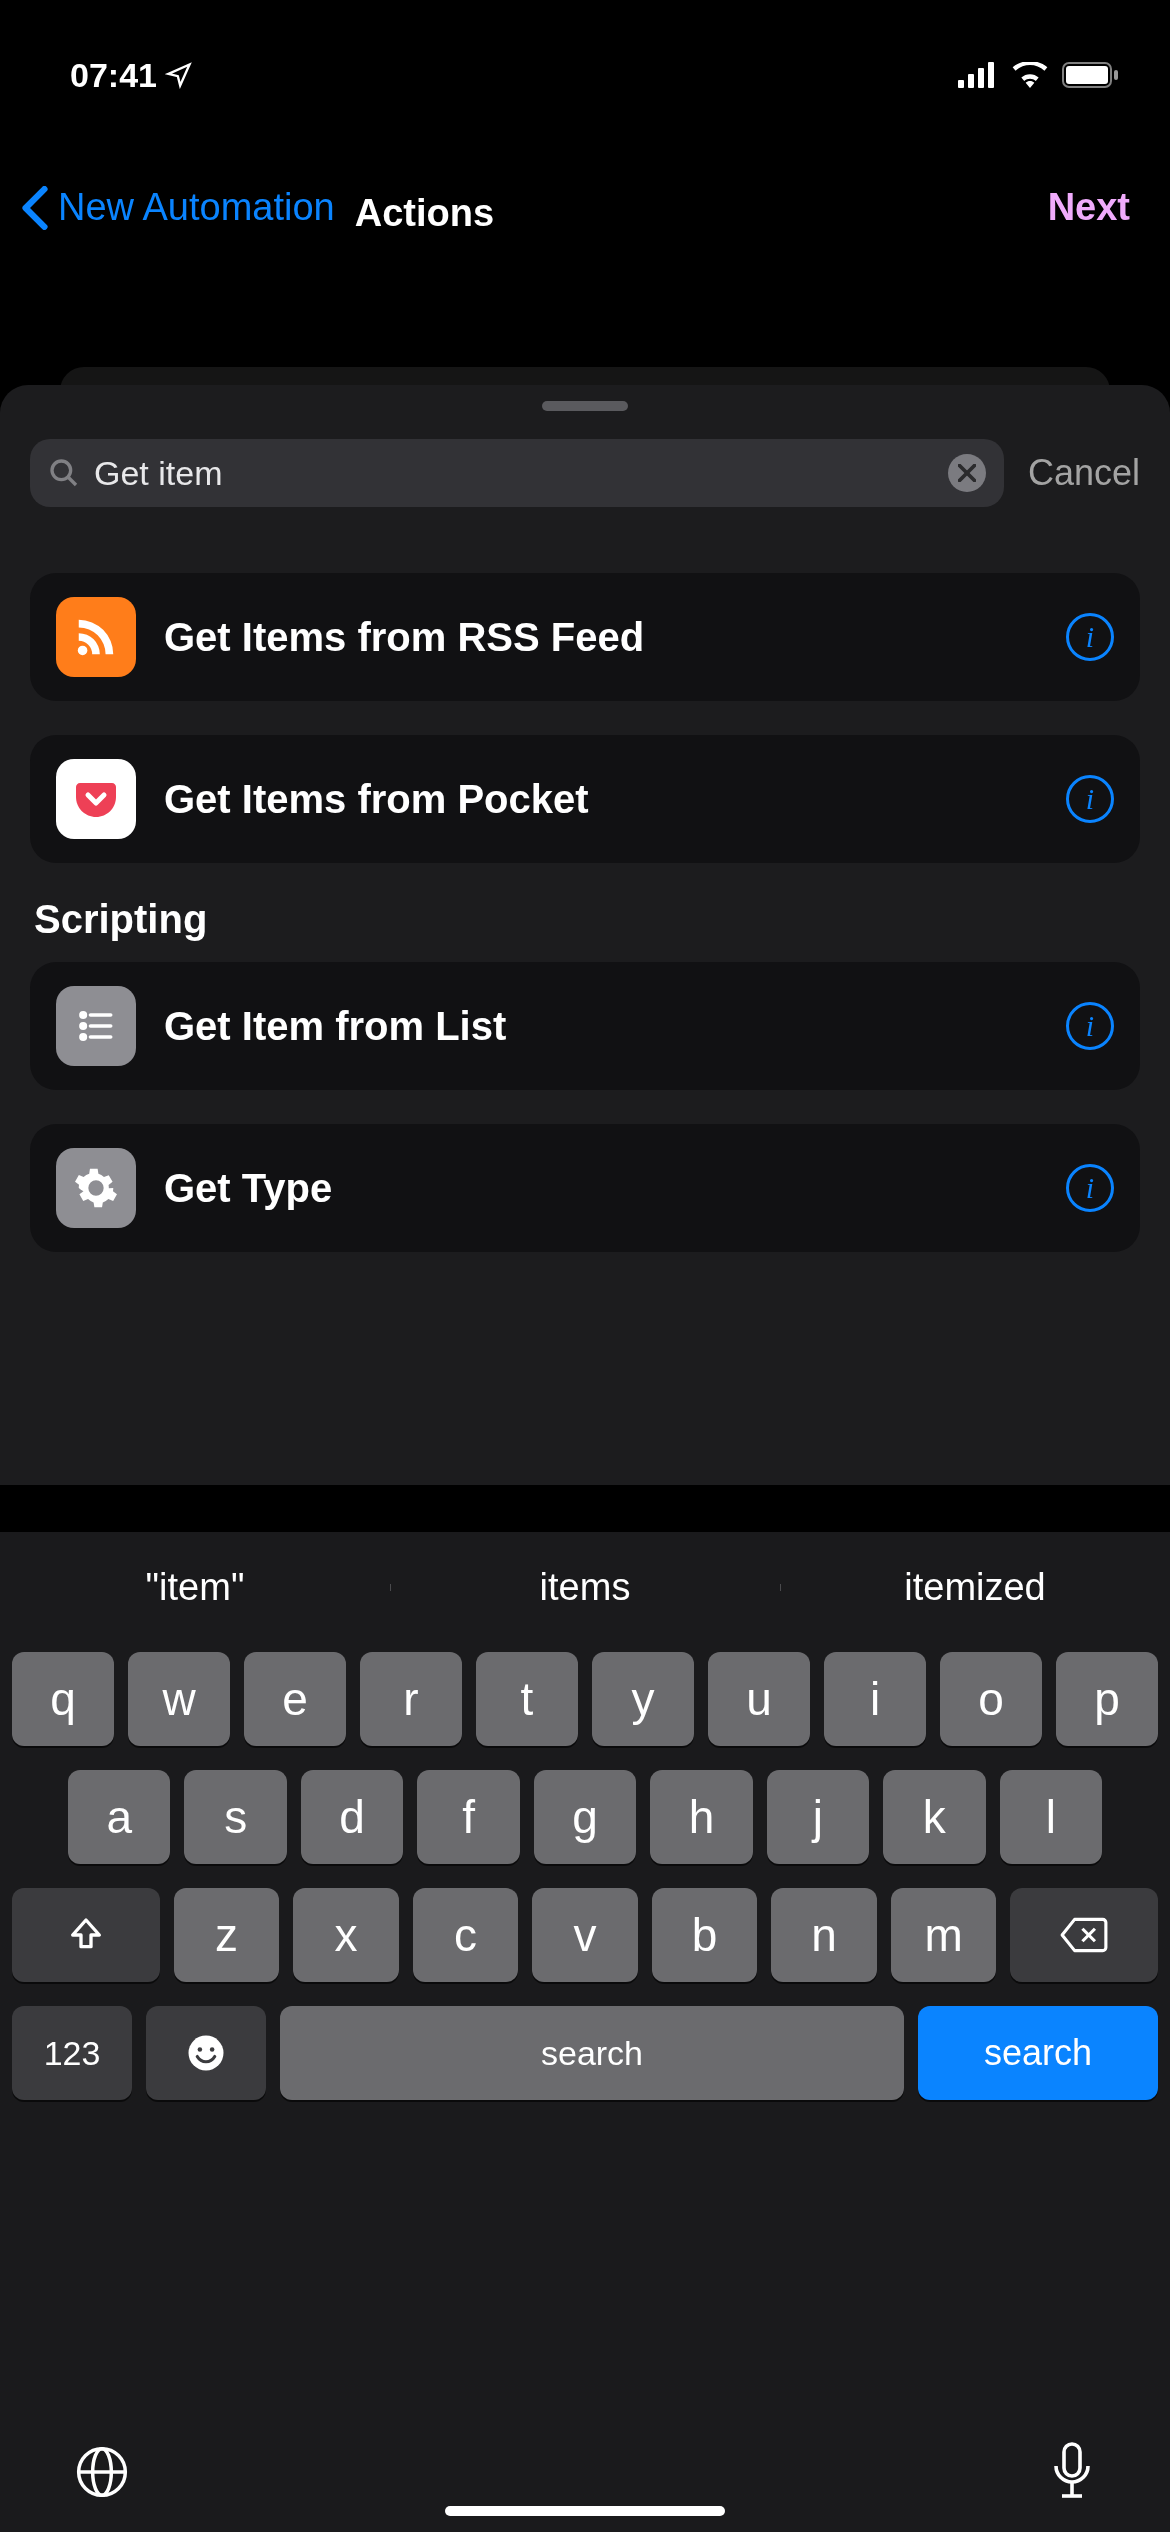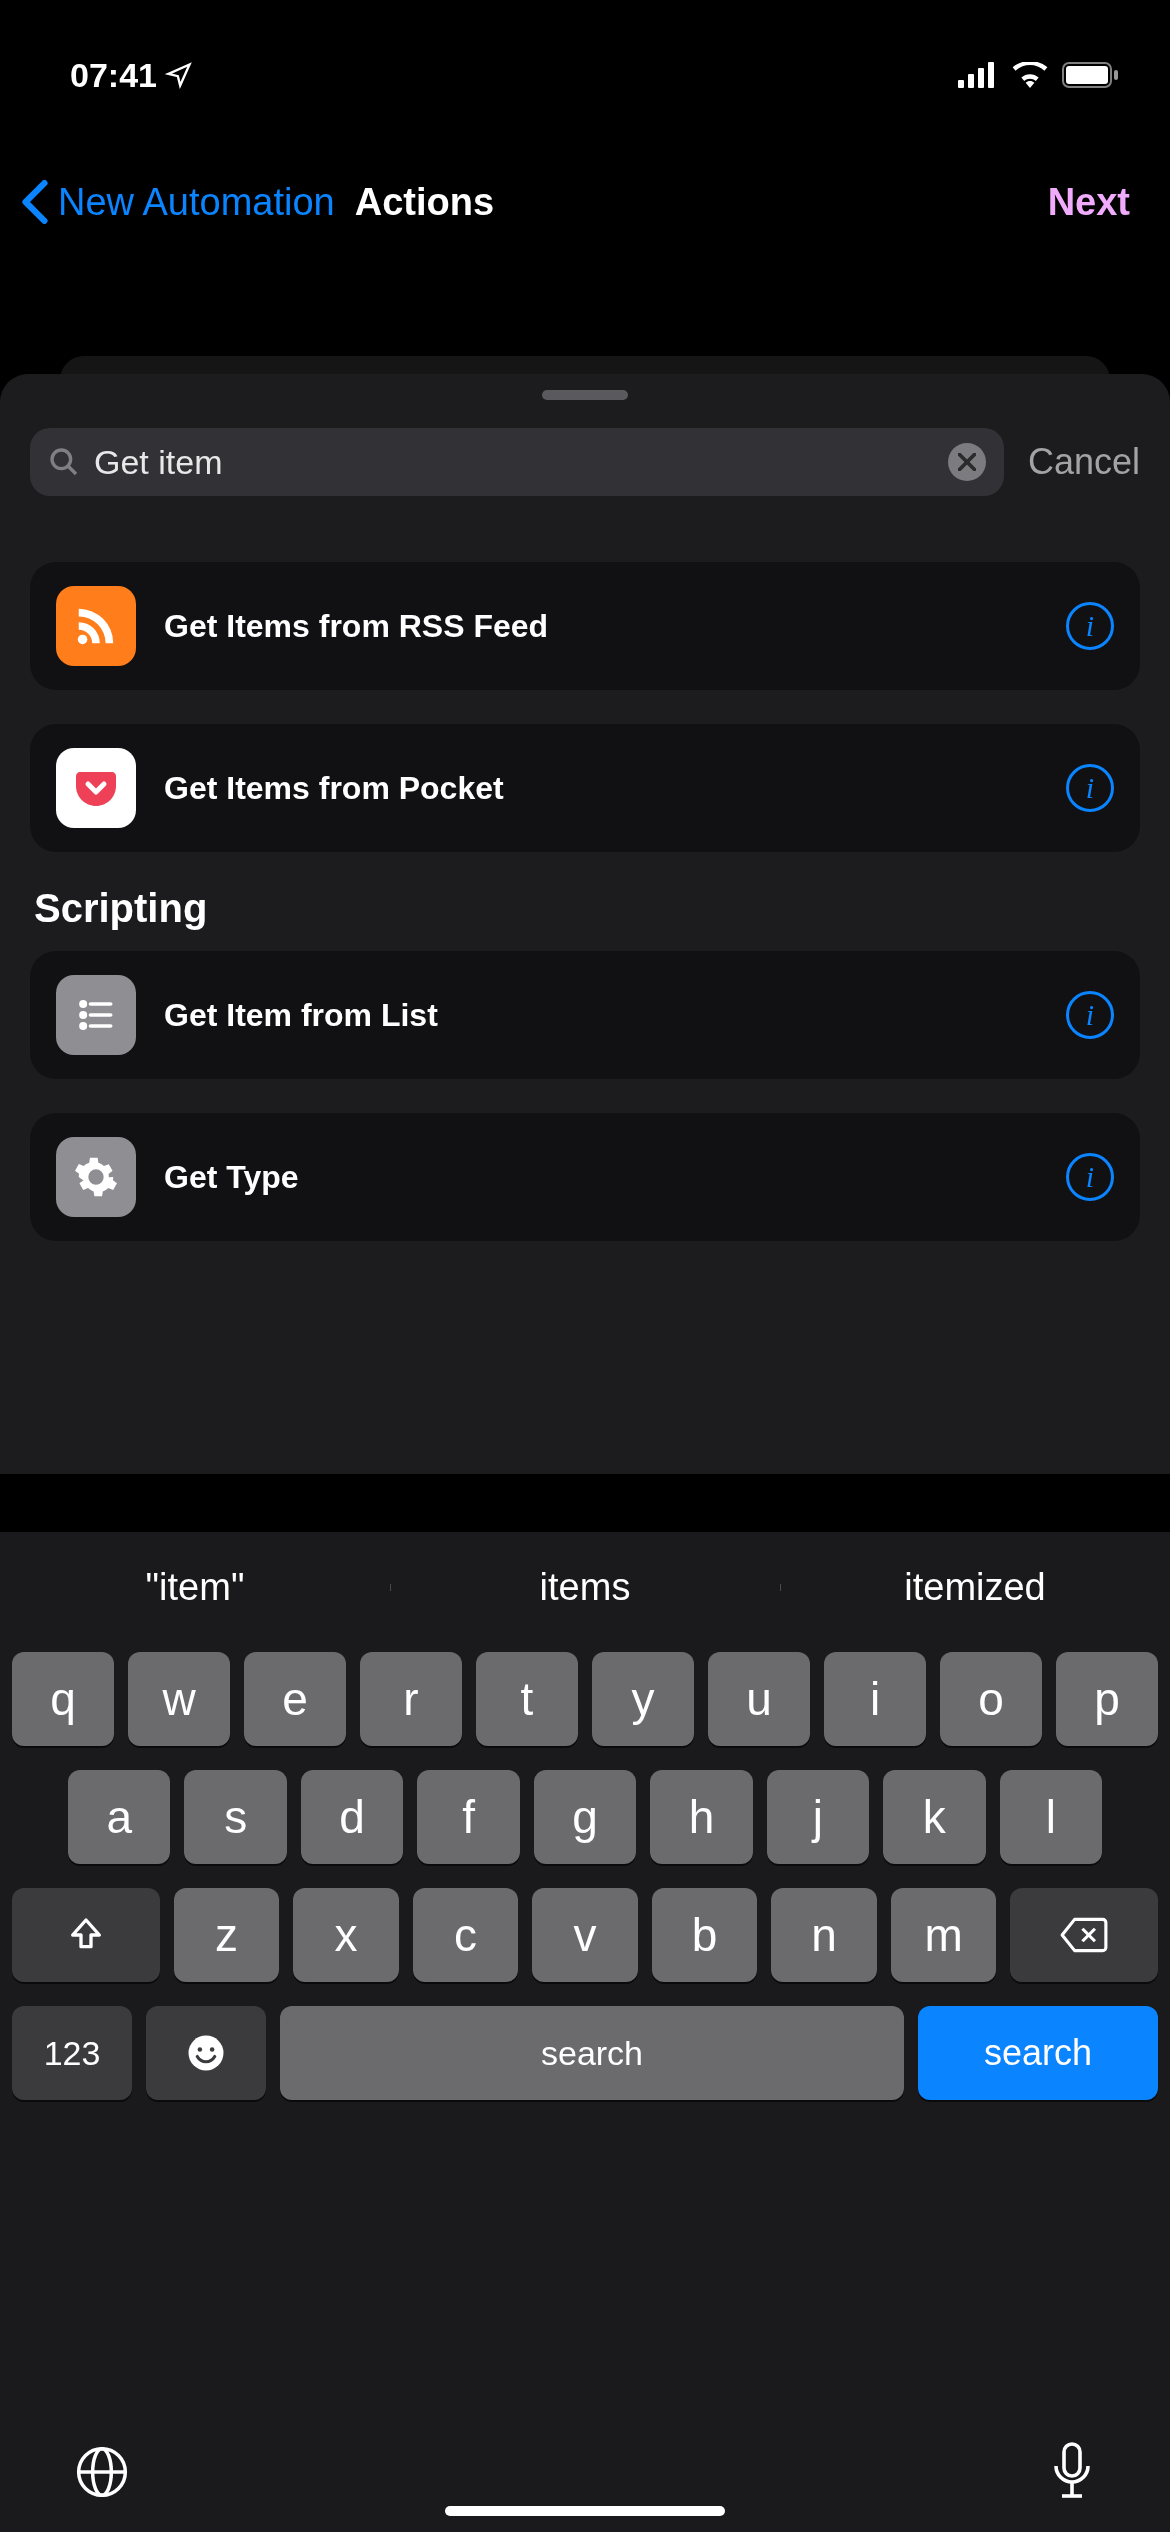--- a/index.html
+++ b/index.html
@@ -8,42 +8,42 @@
   
   .status-bar { display:flex; justify-content:space-between; align-items:center; padding: 30px 50px 0 70px; height:120px; }
   .status-time { font-size:34px; font-weight:600; display:flex; align-items:center; gap:8px; }
   .status-icons { display:flex; align-items:center; gap:14px; }
 
   
   .nav-bar { display:flex; align-items:center; justify-content:space-between; padding: 60px 40px 40px 20px; }
   .nav-left { display:flex; align-items:center; gap:0; }
   .nav-back { color:#0a84ff; font-size:44px; font-weight:400; display:flex; align-items:center; }
   .nav-back-label { color:#0a84ff; font-size:38px; font-weight:400; margin-left:8px; }
-  .nav-title { color:#fff; font-size:38px; font-weight:700; margin-left:20px; }
+  .nav-title { color:#fff; font-size:38px; font-weight:700; margin-left:20px;margin-top:12px; }
   .nav-next { color:#f0abfc; font-size:38px; font-weight:700; }
 
   
   .sheet-stack { margin-top:110px; position:relative;}
   .sheet-back { position:absolute; top:-18px; left:60px; right:60px; height:40px; background:#151515; border-radius:24px 24px 0 0; }
   .sheet { background:#1c1c1e; border-radius:28px 28px 0 0; position:relative; padding-top:16px; height:1100px;}
   .grabber { width:86px; height:10px; background:#5a5a5e; border-radius:5px; margin:0 auto 18px; }
 
   
   .search-row { display:flex; align-items:center; padding: 10px 30px 30px 30px; gap:24px; }
   .search-field { flex:1; display:flex; align-items:center; background:#323236; border-radius:20px; padding: 14px 18px; height:68px;}
   .search-field .mag { flex:0 0 auto; margin-right:14px; opacity:.75;}
   .search-input { flex:1; background:transparent; border:0; outline:0; color:#e8e8ea; font-size:34px; }
   .clear-btn { width:38px; height:38px; border-radius:50%; background:#7b7b80; display:flex; align-items:center; justify-content:center; color:#2b2b2d; font-size:26px; font-weight:700;}
   .cancel-link { color:#a3a3a3; font-size:36px; }
 
   
   .results { padding: 36px 30px 0;}
   .action-row { background:#111113; border-radius:26px; display:flex; align-items:center; padding: 24px 26px; margin-bottom:34px; }
   .action-icon { width:80px; height:80px; border-radius:18px; display:flex; align-items:center; justify-content:center; margin-right:28px; flex:0 0 auto;}
-  .action-label { font-size:32px; font-weight:600; flex:1; }
+  .action-label { font-size:40px; font-weight:600; flex:1; }
   .info-btn { width:48px; height:48px; border:3px solid #0a84ff; border-radius:50%; color:#0a84ff; display:flex; align-items:center; justify-content:center; font-family: Georgia, serif; font-style:italic; font-size:30px; }
 
   .section-title { font-size:40px; font-weight:700; margin: 26px 4px 20px; }
 
   .icon-rss { background:#ff7d1a; }
   .icon-pocket { background:#fff; }
   .icon-list { background:#8e8e93; }
   .icon-gear { background:#8e8e93; }
 
   

